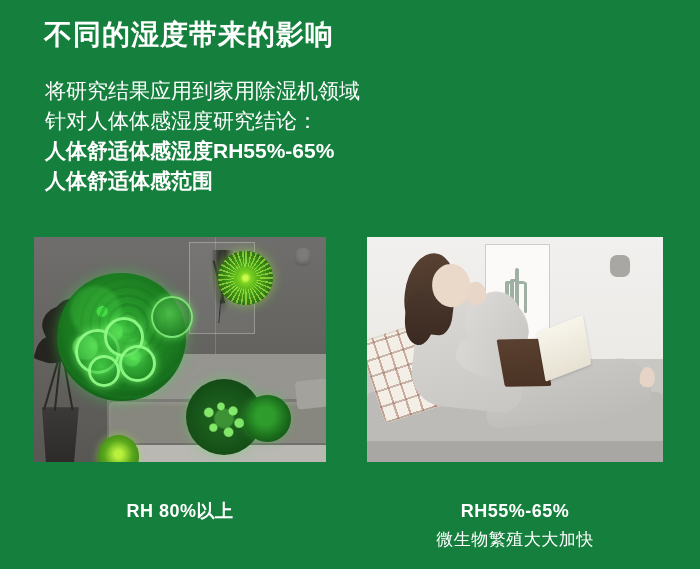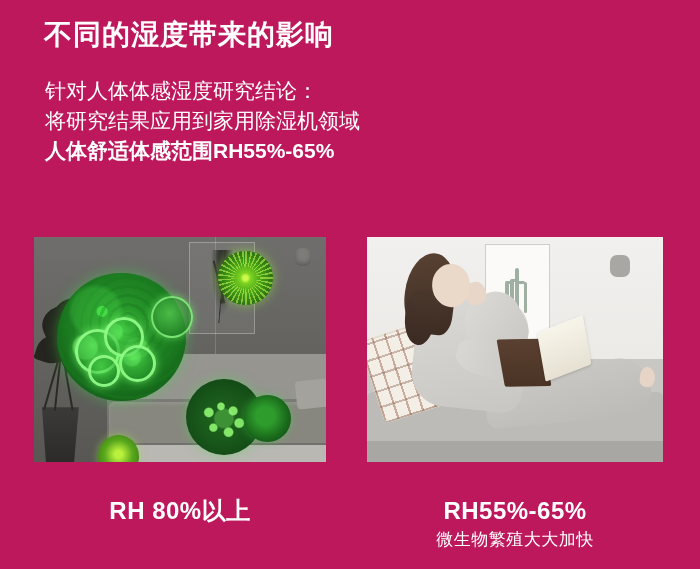--- a/index.html
+++ b/index.html
@@ -7,21 +7,21 @@
     padding: 0;
     background: #ffffff;
   }
   body {
     font-family: "Liberation Sans", "DejaVu Sans", sans-serif;
   }
   .poster {
     position: relative;
     width: 700px;
     height: 569px;
-    background: #be185d;
+    background: #15803d;
     overflow: hidden;
   }
 
   
   .headline {
     position: absolute;
     left: 44px;
     top: 16px;
     font-size: 28px;
     font-weight: bold;
@@ -556,43 +556,44 @@
 
   
   .caption-col {
     position: absolute;
     text-align: center;
     color: #ffffff;
   }
   .caption-left  { left: 34px; top: 498px; width: 292px; }
   .caption-right { left: 367px; top: 498px; width: 296px; }
   .caption-title {
-    font-size: 24px;
+    font-size: 18px;
     font-weight: bold;
     letter-spacing: .5px;
     line-height: 26px;
   }
   .caption-sub {
     font-size: 17px;
     line-height: 24px;
     margin-top: 4px;
     letter-spacing: .5px;
   }
 </style>
 </head>
 <body>
 
 <div class="poster">
 
   <div class="headline">不同的湿度带来的影响</div>
 
   <div class="body-copy">
+    <span class="line">将研究结果应用到家用除湿机领域</span>
     <span class="line">针对人体体感湿度研究结论：</span>
-    <span class="line">将研究结果应用到家用除湿机领域</span>
-    <span class="line bold"><span>人体舒适体感范围</span><span class="hl">RH55%-65%</span></span>
+    <span class="line bold"><span>人体舒适体感湿度</span><span class="hl">RH55%-65%</span></span>
+    <span class="line bold">人体舒适体感范围</span>
   </div>
 
   <div class="photo photo-left">
     <div class="room-dark">
       <div class="dk-wall-seam"></div>
       <div class="dk-frame">
         <div class="dk-frame-art"></div>
       </div>
       <div class="dk-knob"></div>
 

